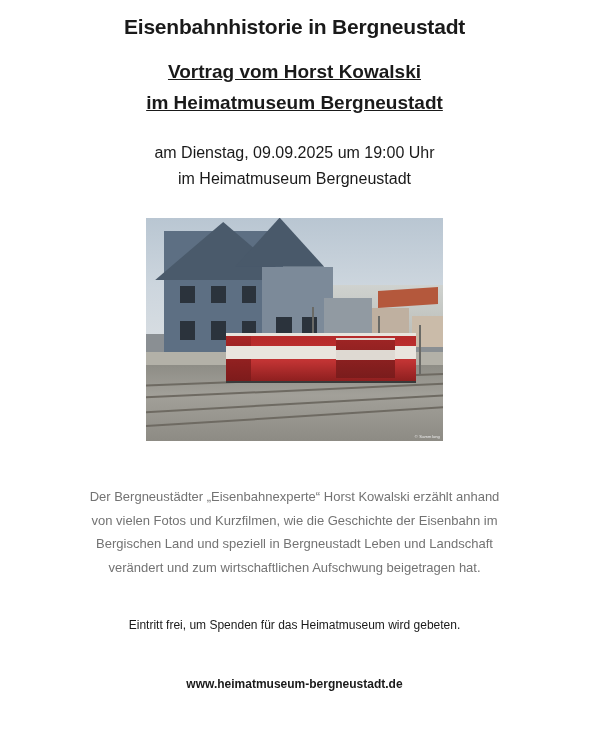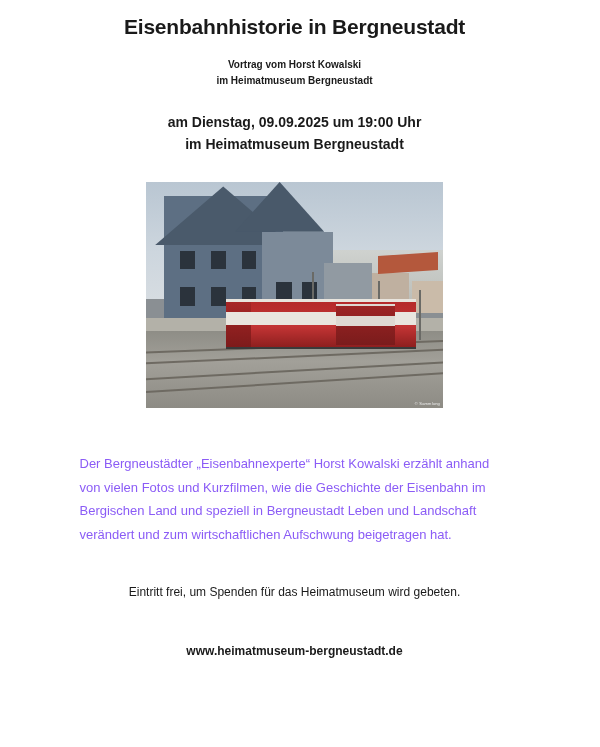--- a/index.html
+++ b/index.html
@@ -30,31 +30,32 @@
     letter-spacing: -0.2px;
     margin-top: 4px;
     margin-bottom: 0;
     line-height: 1.25;
   }
   .subtitle-block {
     margin-top: 17px;
     text-align: center;
   }
   .subtitle {
-    font-size: 10px;
+    font-size: 19px;
     font-weight: bold;
     line-height: 1.62;
+    text-decoration: underline;
   }
   .datetime-block {
     margin-top: 21px;
     text-align: center;
   }
   .datetime {
-    font-size: 14px;
-    font-weight: bold;
+    font-size: 16px;
+    font-weight: normal;
     line-height: 1.62;
   }
   
   .photo-wrap {
     margin-top: 26px;
     width: 297px;
     height: 226px;
     position: relative;
     overflow: hidden;
     background: #8a8f93;
@@ -213,24 +214,24 @@
     right: 3px;
     bottom: 2px;
     font-size: 4px;
     color: #efefef;
     letter-spacing: 0.2px;
   }
   
   .body-text {
     margin-top: 44px;
     width: 430px;
-    text-align: left;
+    text-align: center;
     font-size: 13px;
     line-height: 1.82;
-    color: #8b5cf6;
+    color: #737373;
   }
   .note {
     margin-top: 22px;
     width: 450px;
     text-align: center;
     font-size: 12px;
     line-height: 1.7;
   }
   .contact {
     margin-top: 20px;

